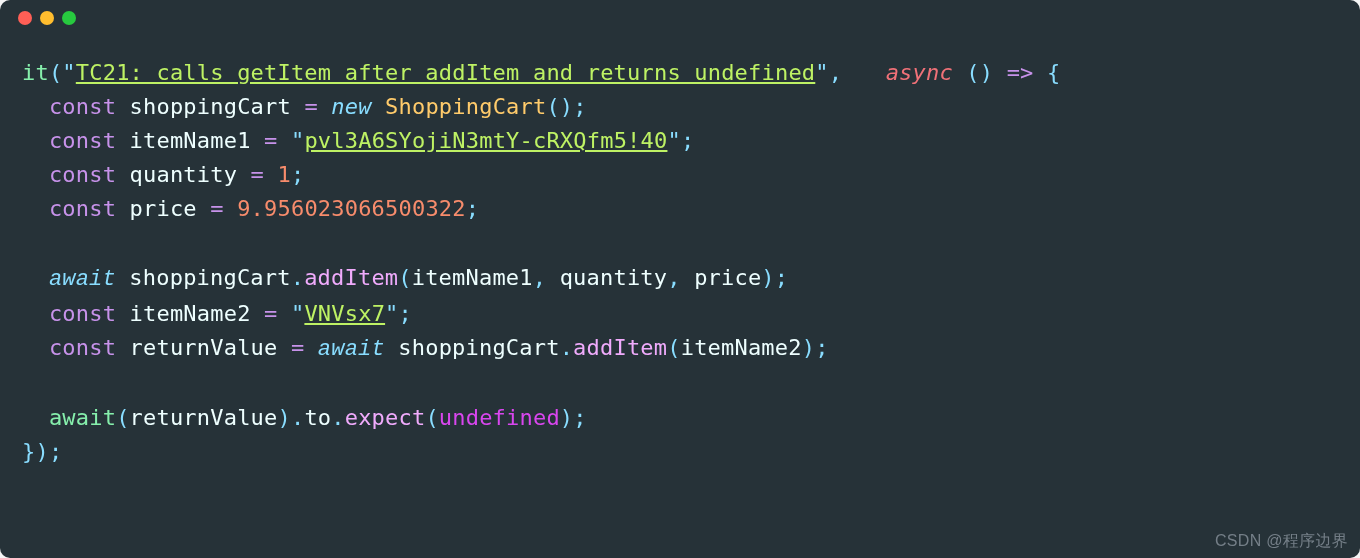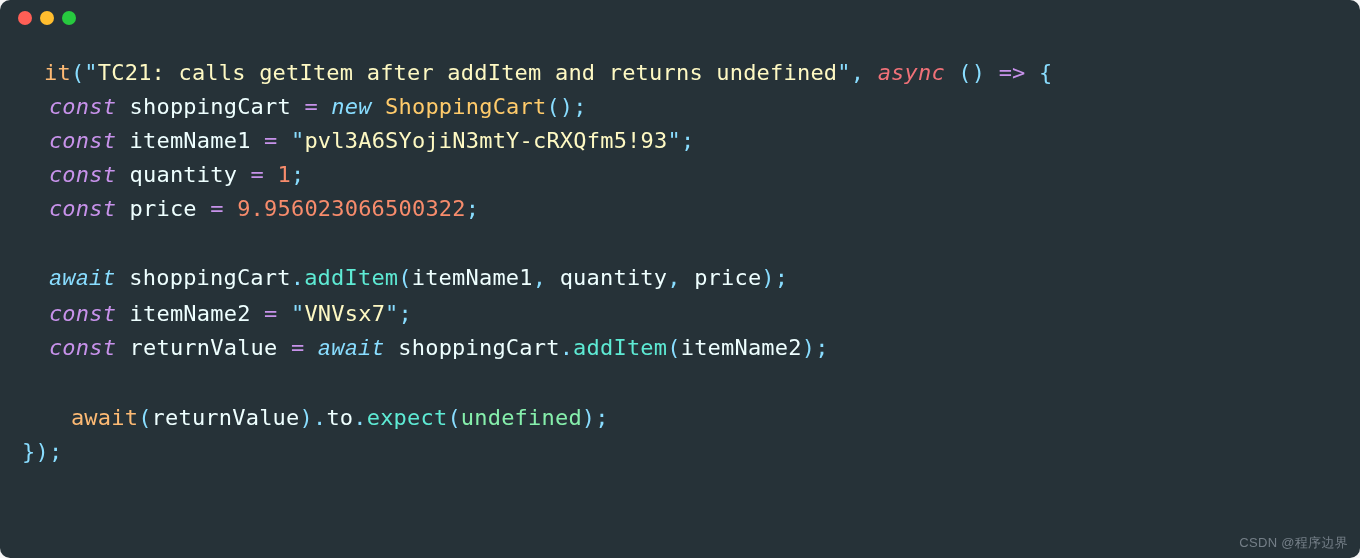--- a/index.html
+++ b/index.html
@@ -37,58 +37,58 @@
   .code {
     padding: 20px 22px 0 22px;
     font-size: 22px;
     line-height: 1.55;
     white-space: pre;
     color: #eeffff;
     letter-spacing: 0.2px;
   }
   .tok-punc    { color: #89ddff; }
   .tok-ident   { color: #eeffff; }
-  .tok-call    { color: #fdba74; margin-left: 22px; }
-  .tok-prop    { color: #5eead4; }
-  .tok-string  { color: #fef9c3; }
+  .tok-call    { color: #86efac; }
+  .tok-prop    { color: #f0abfc; }
+  .tok-string  { color: #bef264; text-decoration: underline; }
   .tok-strq    { color: #89ddff; }
-  .tok-keyword-red { color: #f07178; font-style: italic; }
-  .tok-storage { color: #c792ea; font-style: italic; }
+  .tok-keyword-red { color: #f07178; font-style: italic; margin-left: 30px; }
+  .tok-storage { color: #c792ea; }
   .tok-decl    { color: #eeffff; }
   .tok-new     { color: #89ddff; font-style: italic; text-align: right; }
   .tok-class   { color: #ffcb6b; }
   .tok-num     { color: #f78c6c; }
   .tok-op      { color: #c792ea; }
   .tok-arrow   { color: #c792ea; font-style: italic; }
   .tok-const   { color: #89ddff; font-style: italic; font-family: Liberation Mono, monospace; }
-  .tok-undef   { color: #86efac; }
+  .tok-undef   { color: #d946ef; }
 
   .watermark {
     position: absolute;
     bottom: 6px;
     right: 12px;
     font-family: -apple-system, BlinkMacSystemFont, "Segoe UI", sans-serif;
-    font-size: 13px;
+    font-size: 16px;
     color: rgba(180,190,200,0.55);
     letter-spacing: 0.3px;
   }
 </style>
 </head>
 <body>
 
 <div class="editor">
   <div class="titlebar">
     <div class="dot red"></div>
     <div class="dot yellow"></div>
     <div class="dot green"></div>
   </div>
 
   <div class="code"><span class="tok-call">it</span><span class="tok-punc">(</span><span class="tok-strq">"</span><span class="tok-string">TC21: calls getItem after addItem and returns undefined</span><span class="tok-strq">"</span><span class="tok-punc">,</span> <span class="tok-keyword-red">async</span> <span class="tok-punc">()</span> <span class="tok-arrow">=&gt;</span> <span class="tok-punc">{</span>
   <span class="tok-storage">const</span> <span class="tok-decl">shoppingCart</span> <span class="tok-op">=</span> <span class="tok-new">new</span> <span class="tok-class">ShoppingCart</span><span class="tok-punc">();</span>
-  <span class="tok-storage">const</span> <span class="tok-decl">itemName1</span> <span class="tok-op">=</span> <span class="tok-strq">"</span><span class="tok-string">pvl3A6SYojiN3mtY-cRXQfm5!93</span><span class="tok-strq">"</span><span class="tok-punc">;</span>
+  <span class="tok-storage">const</span> <span class="tok-decl">itemName1</span> <span class="tok-op">=</span> <span class="tok-strq">"</span><span class="tok-string">pvl3A6SYojiN3mtY-cRXQfm5!40</span><span class="tok-strq">"</span><span class="tok-punc">;</span>
   <span class="tok-storage">const</span> <span class="tok-decl">quantity</span> <span class="tok-op">=</span> <span class="tok-num">1</span><span class="tok-punc">;</span>
   <span class="tok-storage">const</span> <span class="tok-decl">price</span> <span class="tok-op">=</span> <span class="tok-num">9.956023066500322</span><span class="tok-punc">;</span>
 
   <span class="tok-const">await</span> <span class="tok-ident">shoppingCart</span><span class="tok-punc">.</span><span class="tok-prop">addItem</span><span class="tok-punc">(</span><span class="tok-ident">itemName1</span><span class="tok-punc">,</span> <span class="tok-ident">quantity</span><span class="tok-punc">,</span> <span class="tok-ident">price</span><span class="tok-punc">);</span>
   <span class="tok-storage">const</span> <span class="tok-decl">itemName2</span> <span class="tok-op">=</span> <span class="tok-strq">"</span><span class="tok-string">VNVsx7</span><span class="tok-strq">"</span><span class="tok-punc">;</span>
   <span class="tok-storage">const</span> <span class="tok-decl">returnValue</span> <span class="tok-op">=</span> <span class="tok-const">await</span> <span class="tok-ident">shoppingCart</span><span class="tok-punc">.</span><span class="tok-prop">addItem</span><span class="tok-punc">(</span><span class="tok-ident">itemName2</span><span class="tok-punc">);</span>
 
   <span class="tok-call">await</span><span class="tok-punc">(</span><span class="tok-ident">returnValue</span><span class="tok-punc">).</span><span class="tok-ident">to</span><span class="tok-punc">.</span><span class="tok-prop">expect</span><span class="tok-punc">(</span><span class="tok-undef">undefined</span><span class="tok-punc">);</span>
 <span class="tok-punc">});</span></div>
 </div>

